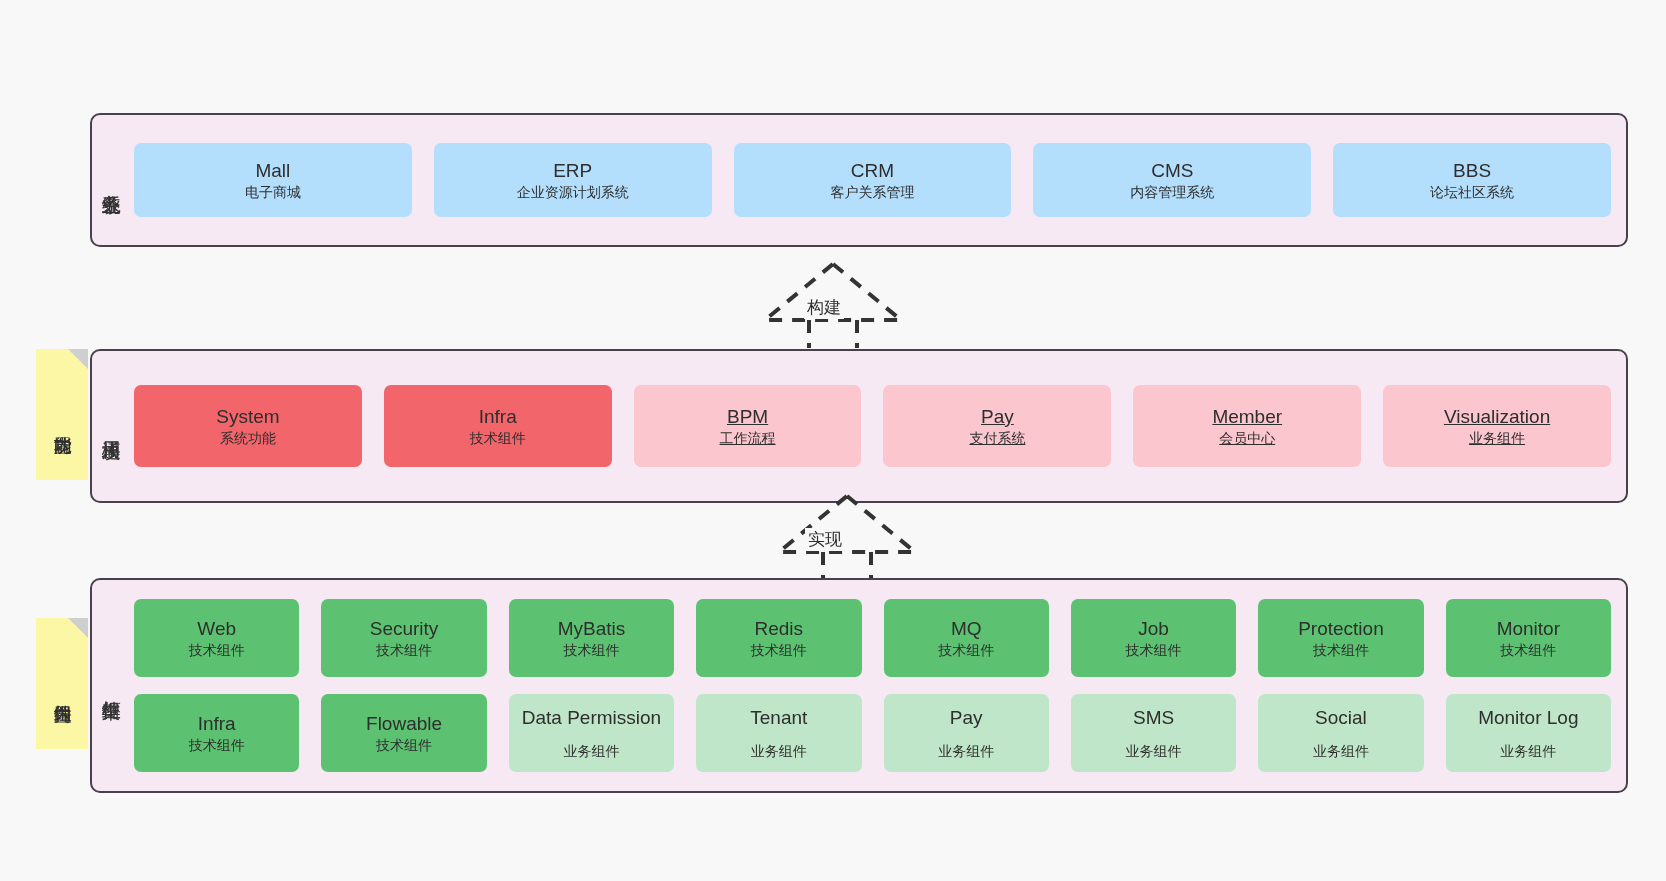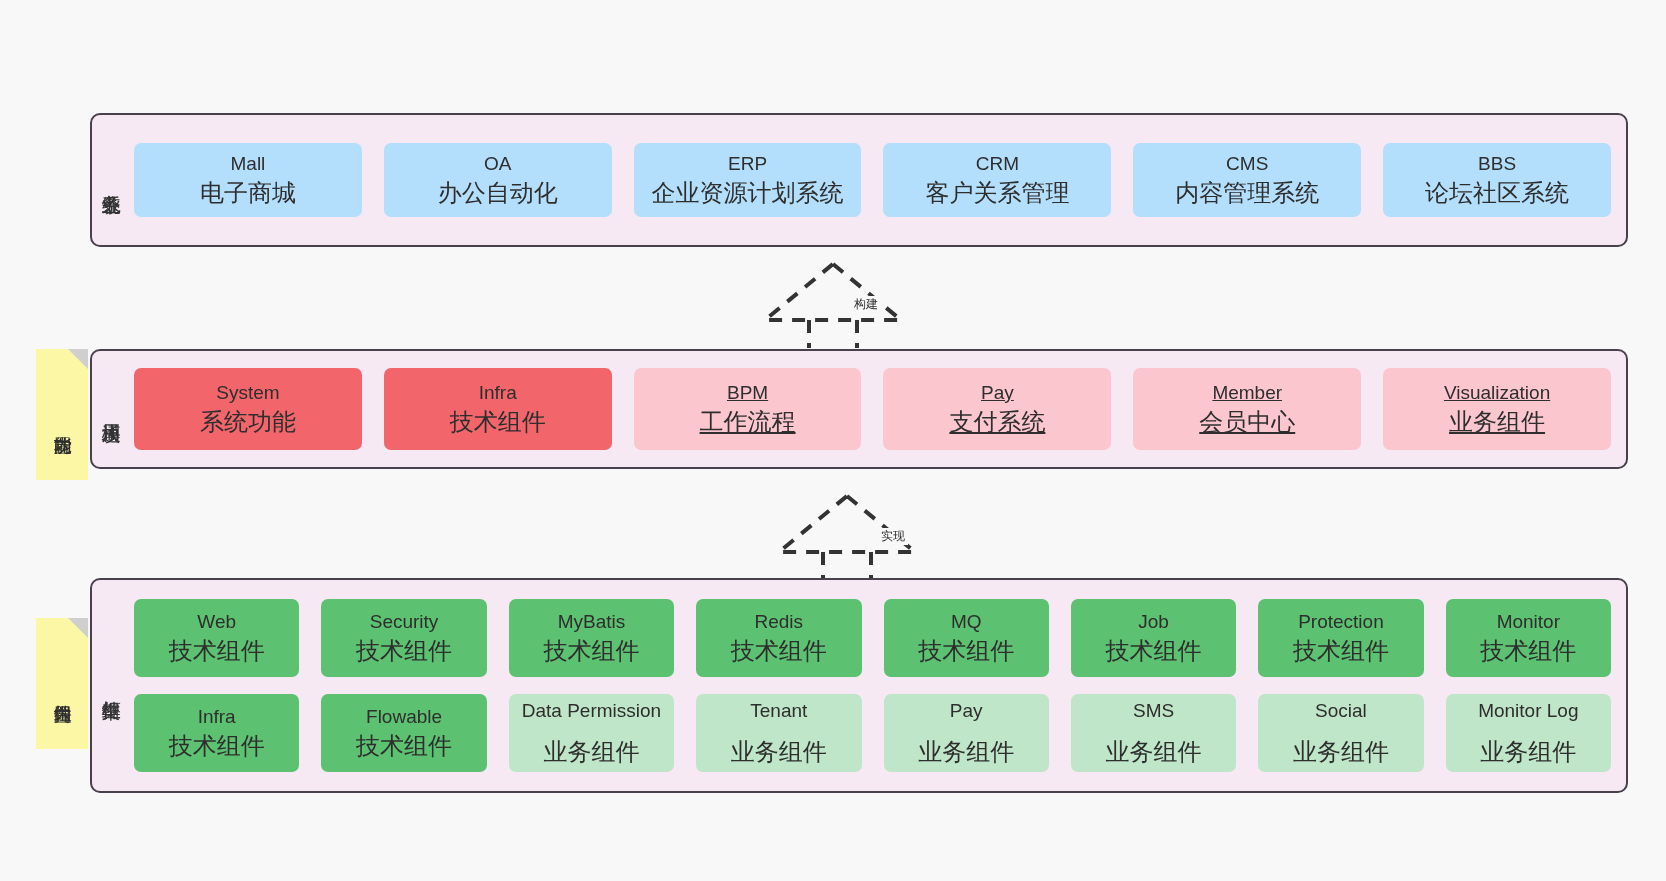--- a/index.html
+++ b/index.html
@@ -57,35 +57,35 @@
     flex-direction:column;
     align-items:center;
     justify-content:center;
     color:#2e2e2e;
     text-align:center;
     line-height:1.30;
     padding:4px 6px;
     box-sizing:border-box;
   }
   .cell .en{font-size:19px;}
-  .cell .cn{font-size:24px;}
+  .cell .cn{font-size:14px;}
 
   
   .c-blue      {background:#b3dffc;}
   .c-red       {background:#f2656b;}
   .c-pink      {background:#fbc6ce;text-decoration:underline;}
   .c-green     {background:#5cc271;}
   .c-greenlight{background:#bfe6c8;gap:12px;}
 
   
   #layer-business{left:90px;top:113px;width:1538px;height:134px;}
   #layer-business .layer-body{gap:0;}
   #layer-business .cell{height:74px;}
 
-  #layer-common{left:90px;top:349px;width:1538px;height:120px;justify-content:center;}
+  #layer-common{left:90px;top:349px;width:1538px;height:154px;justify-content:center;}
   #layer-common .layer-body{gap:0;}
   #layer-common .cell{height:82px;}
 
   #layer-framework{left:90px;top:578px;width:1538px;height:215px;}
   #layer-framework .cell{height:78px;}
   #layer-framework .layer-body{gap:17px;}
 
   
   .note{
     position:absolute;
@@ -110,44 +110,39 @@
     border-top:20px solid #cfcfcf;
     border-left:20px solid transparent;
   }
   #note-common{left:36px;top:349px;height:131px;}
   #note-framework{left:36px;top:618px;height:131px;}
 
   
   .arrow-wrap{position:absolute;}
   .arrow-label{
     position:absolute;
-    font-size:12px;
+    font-size:17px;
     color:#2e2e2e;
     background:#f8f8f8;
     padding:0 3px;
     white-space:nowrap;
-    margin-left:47px;
   }
 </style>
 </head>
 <body>
 
 <div class="canvas">
 
   <div class="layer" id="layer-business">
     <div class="layer-title">业务系统</div>
     <div class="layer-body">
       <div class="row">
         <div class="cell c-blue">
           <span class="en">Mall</span>
           <span class="cn">电子商城</span>
-        </div>
-        <div class="cell c-blue">
-          <span class="en">OA</span>
-          <span class="cn">办公自动化</span>
         </div>
         <div class="cell c-blue">
           <span class="en">ERP</span>
           <span class="cn">企业资源计划系统</span>
         </div>
         <div class="cell c-blue">
           <span class="en">CRM</span>
           <span class="cn">客户关系管理</span>
         </div>
         <div class="cell c-blue">
@@ -205,21 +200,21 @@
         </div>
       </div>
     </div>
   </div>
 
   <div class="arrow-wrap" style="left:767px;top:490px;width:160px;height:90px;">
     <svg width="160" height="90" viewBox="0 0 160 90">
       <path d="M 80 6 L 148 62 L 12 62 Z" fill="#f8f8f8" stroke="#333333" stroke-width="4" stroke-dasharray="13 10" stroke-linejoin="miter"></path>
       <path d="M 56 62 L 56 92 M 104 62 L 104 92 M 56 92 L 104 92" fill="none" stroke="#333333" stroke-width="4" stroke-dasharray="13 10"></path>
     </svg>
-    <div class="arrow-label" style="left:64px;top:38px;">实现</div>
+    <div class="arrow-label" style="left:38px;top:38px;">实现</div>
   </div>
 
   <div class="note" id="note-framework">
     <span class="fold"></span>
     <span>内置组件</span>
   </div>
 
   <div class="layer" id="layer-framework">
     <div class="layer-title">框架组件</div>
     <div class="layer-body">

